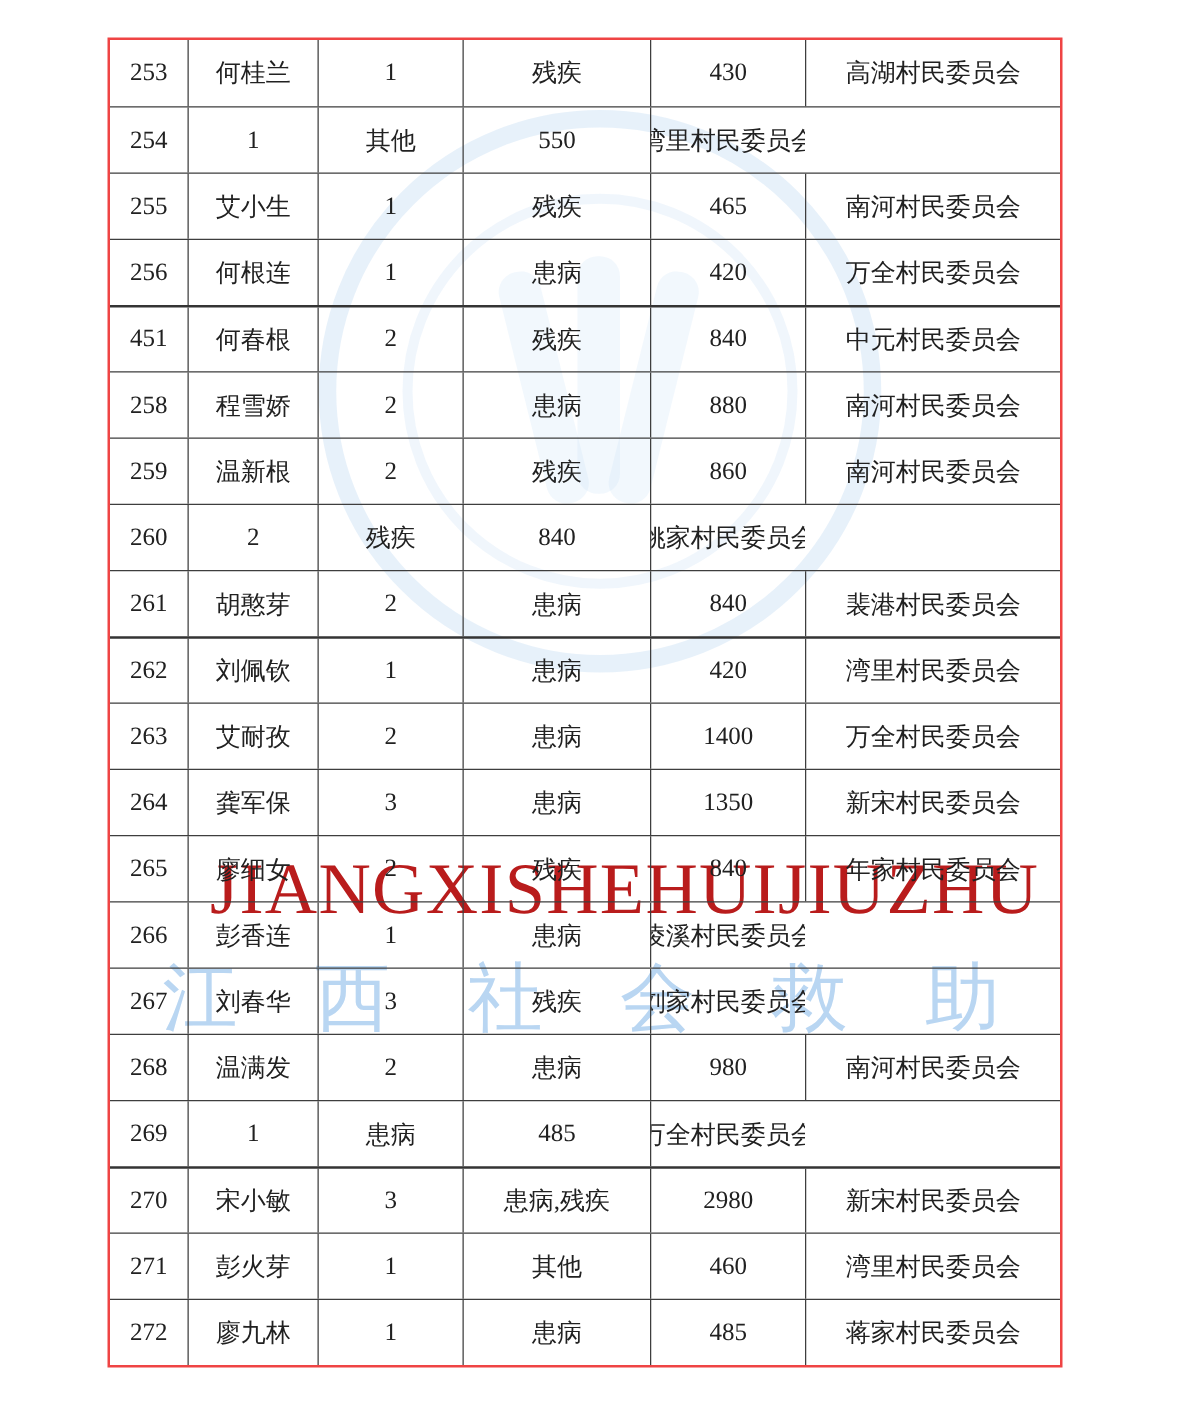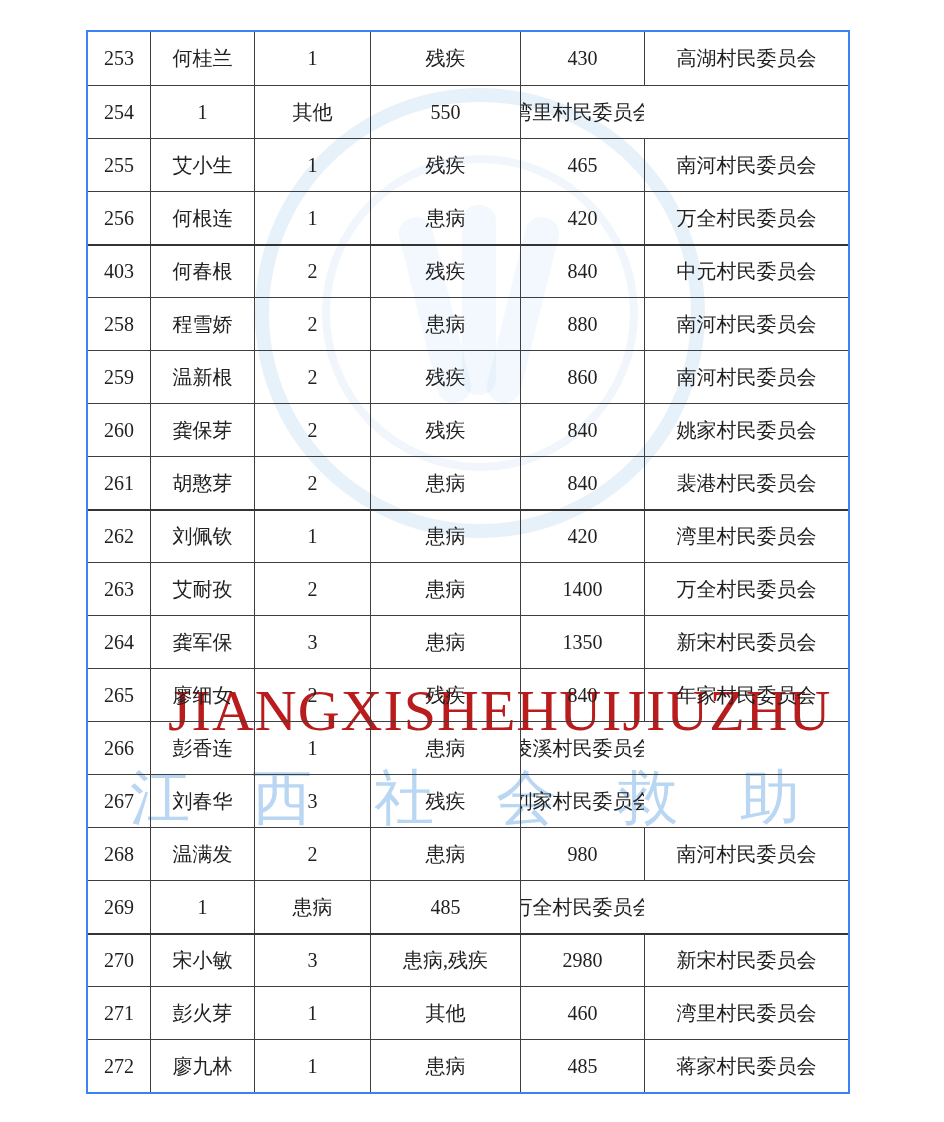--- a/index.html
+++ b/index.html
@@ -80,21 +80,21 @@
     text-align: center;
   }
 
   
   .roster {
     position: absolute;
     left: 86px;
     top: 30px;
     width: 760px;
     z-index: 1;
-    border: 2px solid #3b82f6;
+    border: 2px solid #ef4444;
     box-sizing: content-box;
     background: transparent;
   }
   .row {
     display: grid;
     grid-template-columns: 62px 104px 116px 150px 124px 204px;
     height: 53px;
     box-sizing: border-box;
   }
   .row + .row { border-top: 1px solid #3e3e3e; font-family: Liberation Serif, serif; }
@@ -153,21 +153,21 @@
       </div>
       <div class="row">
         <div class="cell">256</div>
         <div class="cell">何根连</div>
         <div class="cell">1</div>
         <div class="cell">患病</div>
         <div class="cell">420</div>
         <div class="cell">万全村民委员会</div>
       </div>
       <div class="row thick">
-        <div class="cell">403</div>
+        <div class="cell">451</div>
         <div class="cell">何春根</div>
         <div class="cell">2</div>
         <div class="cell">残疾</div>
         <div class="cell">840</div>
         <div class="cell">中元村民委员会</div>
       </div>
       <div class="row">
         <div class="cell">258</div>
         <div class="cell">程雪娇</div>
         <div class="cell">2</div>
@@ -178,21 +178,20 @@
       <div class="row">
         <div class="cell">259</div>
         <div class="cell">温新根</div>
         <div class="cell">2</div>
         <div class="cell">残疾</div>
         <div class="cell">860</div>
         <div class="cell">南河村民委员会</div>
       </div>
       <div class="row">
         <div class="cell">260</div>
-        <div class="cell">龚保芽</div>
         <div class="cell">2</div>
         <div class="cell">残疾</div>
         <div class="cell">840</div>
         <div class="cell">姚家村民委员会</div>
       </div>
       <div class="row">
         <div class="cell">261</div>
         <div class="cell">胡憨芽</div>
         <div class="cell">2</div>
         <div class="cell">患病</div>

